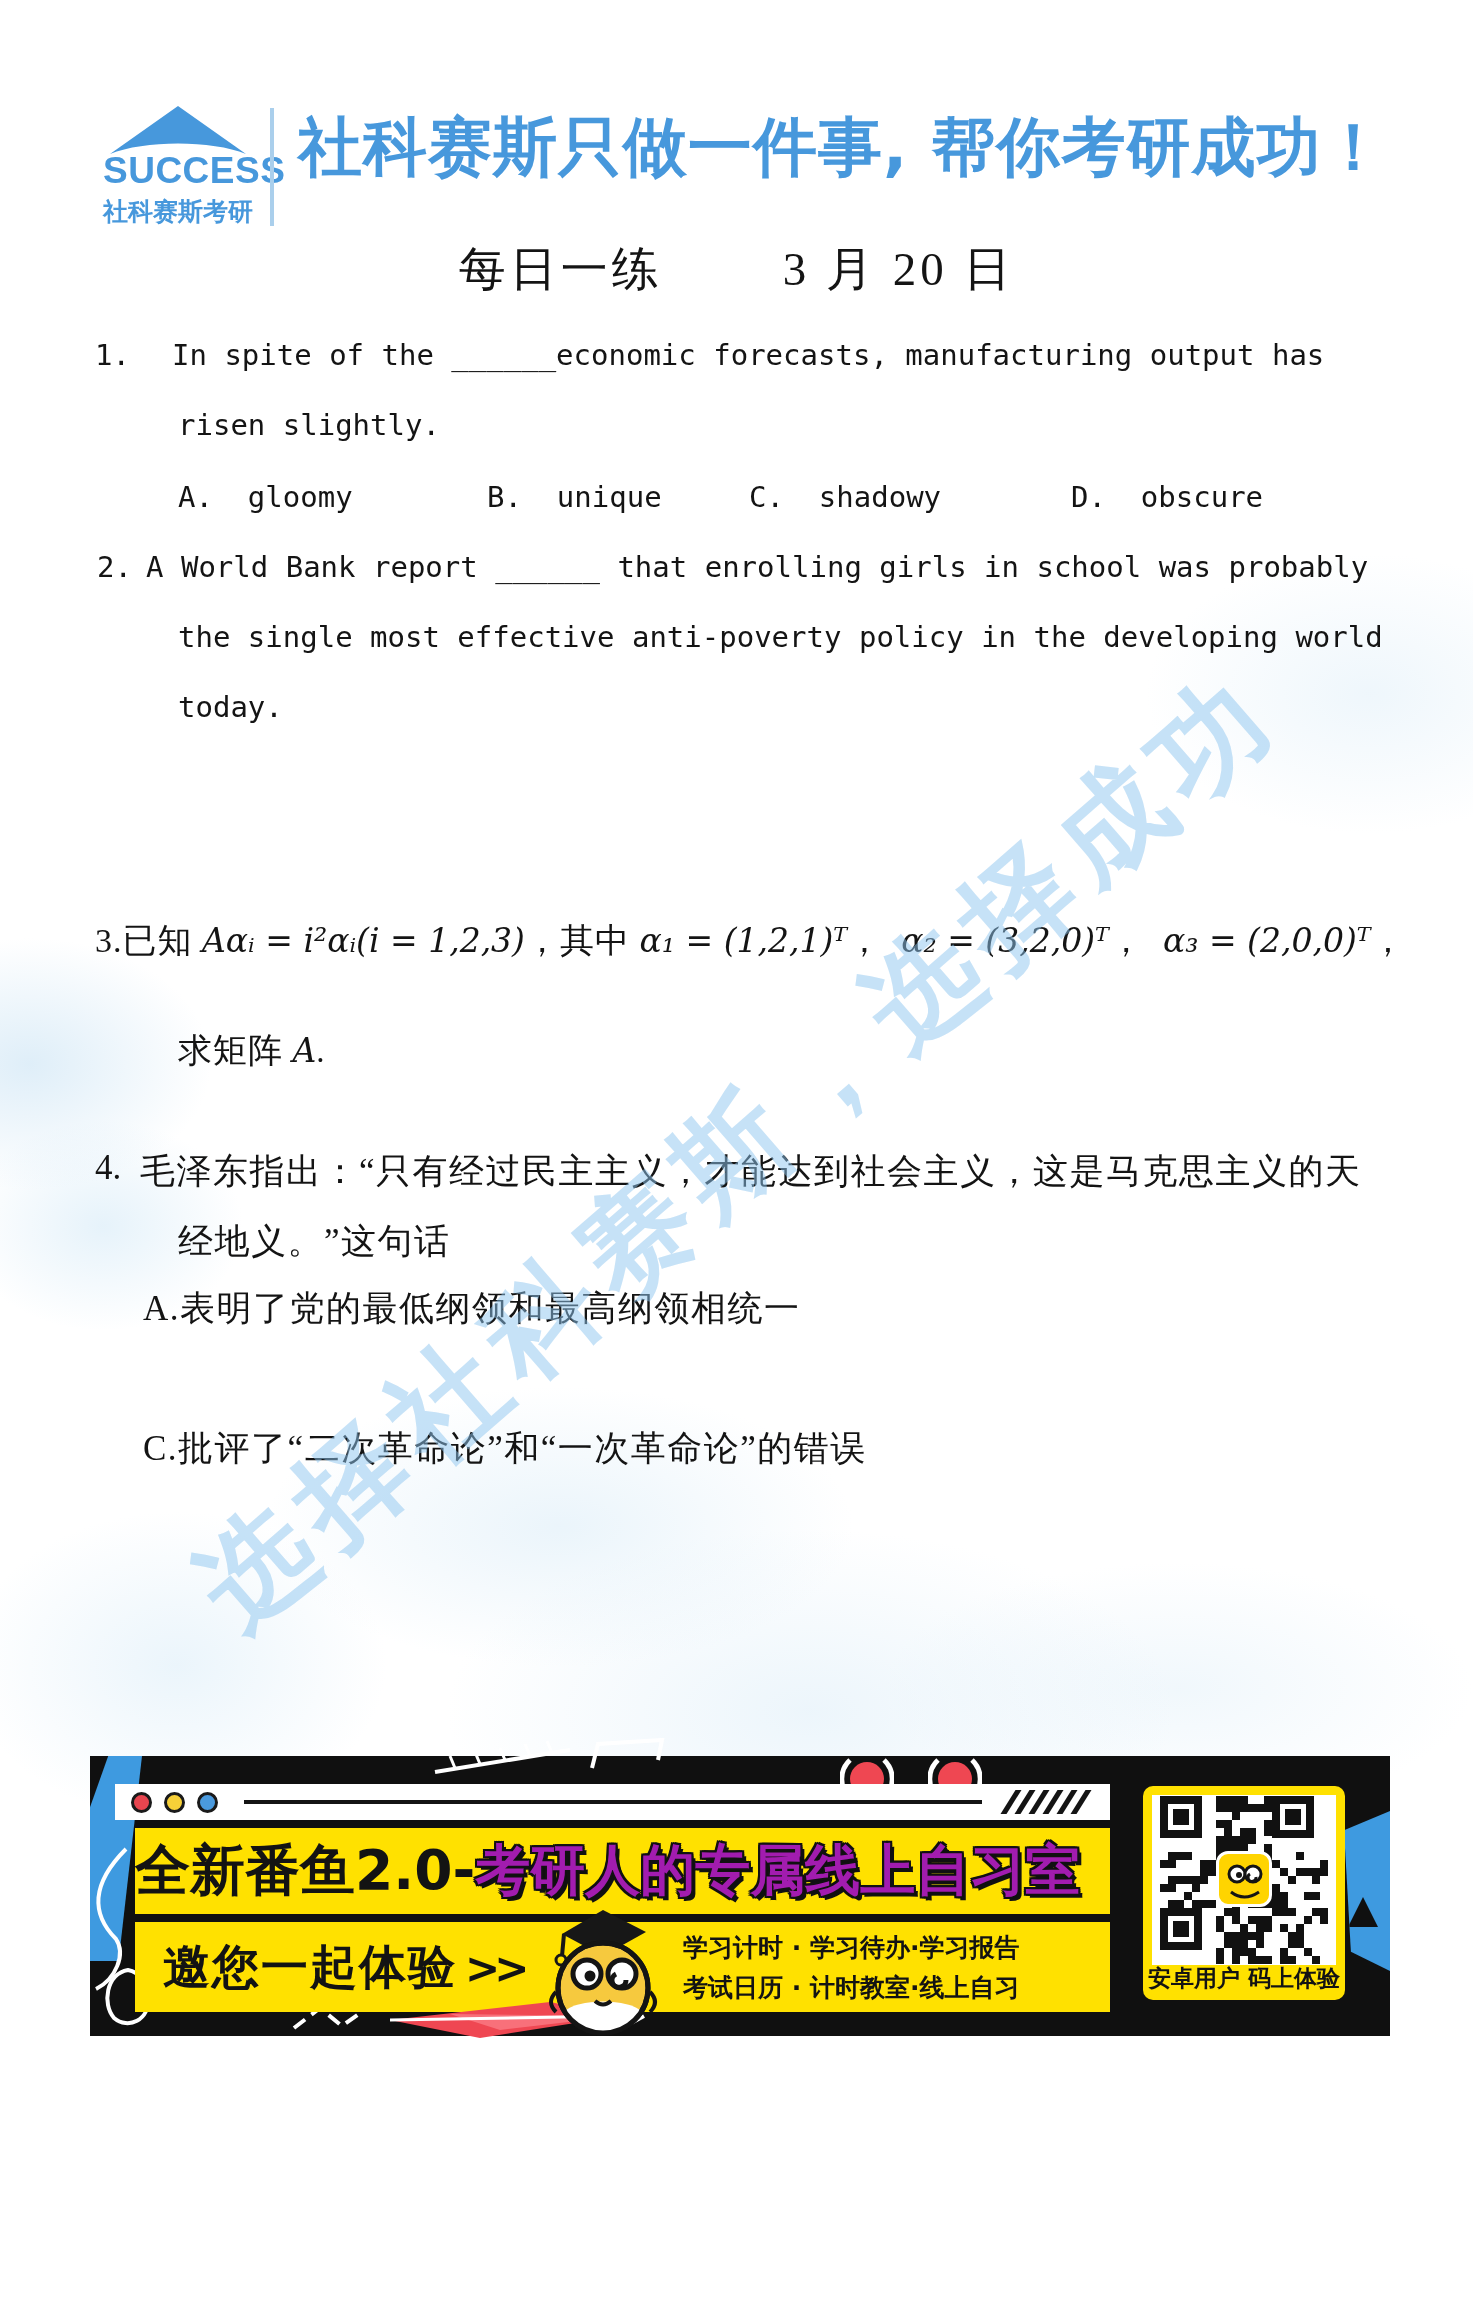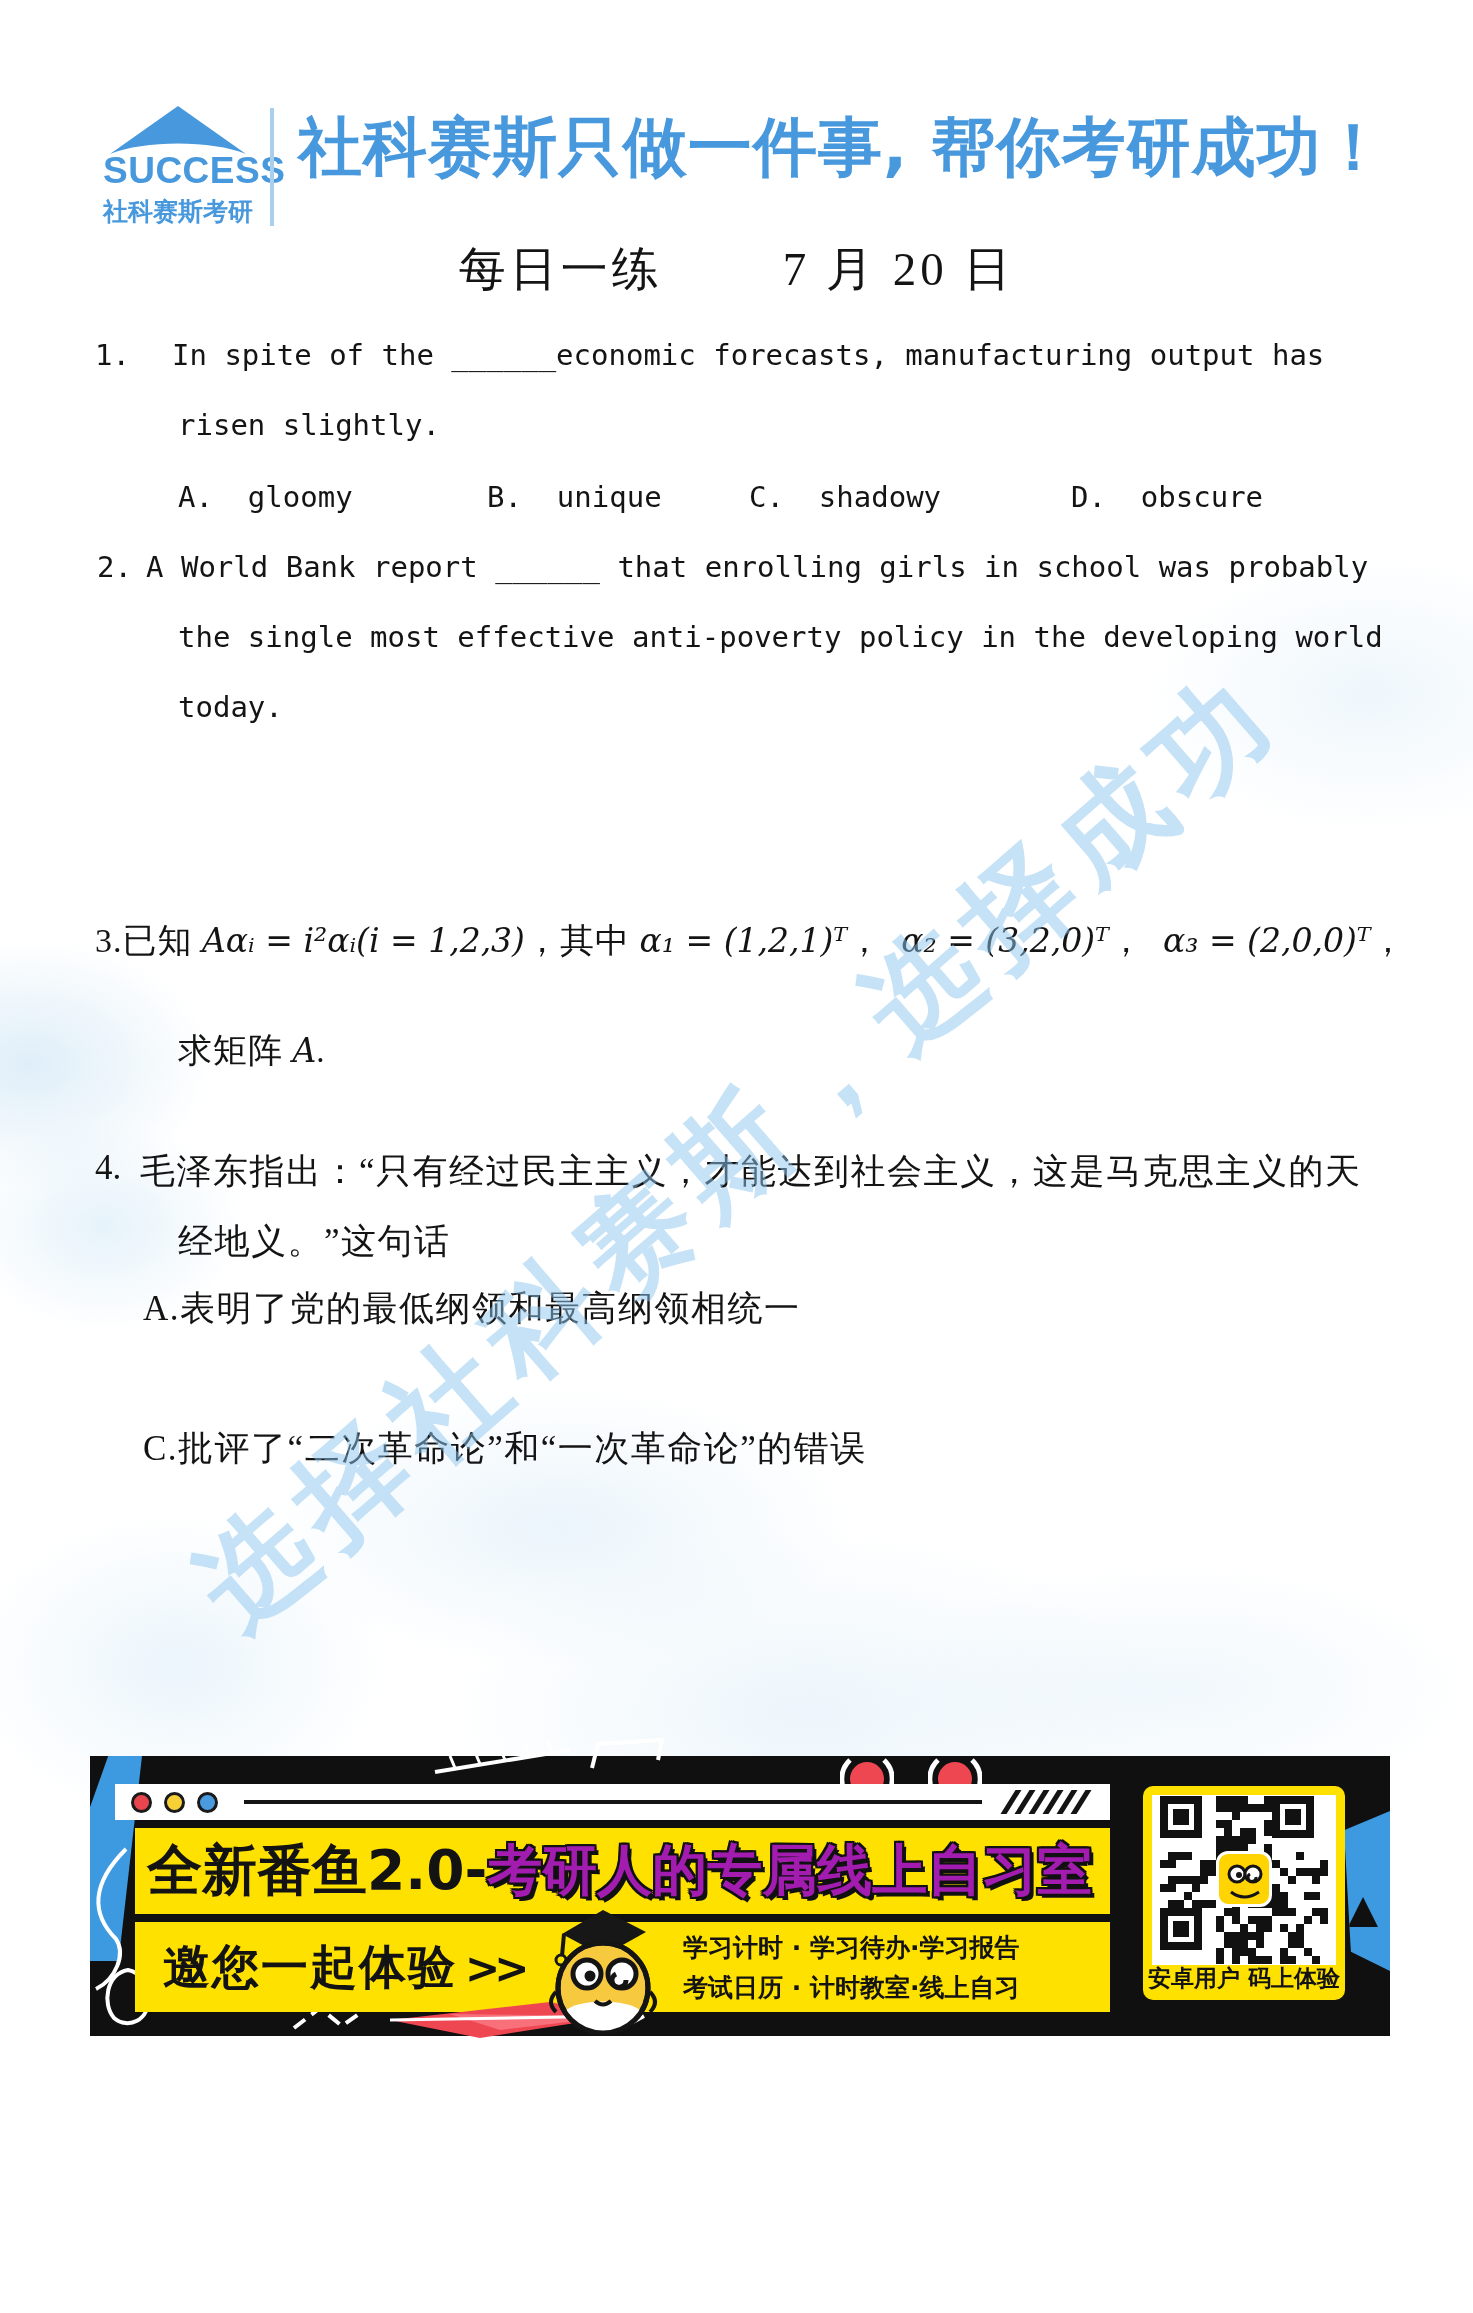--- a/index.html
+++ b/index.html
@@ -60,21 +60,21 @@
   .b-bar{position:absolute;left:25px;top:28px;width:995px;height:36px;background:#fff;
     display:flex;align-items:center;z-index:4;}
   .b-dot{width:15px;height:15px;border-radius:50%;border:3px solid #1a1a1a;margin-left:12px;}
   .b-dot.r{background:#e8454f;margin-left:16px;} .b-dot.y{background:#f7d038;} .b-dot.b{background:#4a9ade;}
   .b-line{flex:1;height:4px;background:#141414;margin:0 26px 0 26px;}
   .b-slashes{display:flex;gap:8px;margin-right:26px;}
   .b-slashes i{display:block;width:6px;height:24px;background:#141414;transform:skewX(-32deg);}
   .red-light{position:absolute;top:0;width:54px;height:46px;z-index:3;}
   .yellow1{position:absolute;left:45px;top:72px;width:975px;height:86px;background:#ffe100;
     display:flex;align-items:center;z-index:2;font-family:"DejaVu Sans",sans-serif;font-weight:900;
-    font-size:55px;white-space:nowrap;padding-left:12px;box-sizing:border-box;letter-spacing:0px;}
+    font-size:55px;white-space:nowrap;box-sizing:border-box;letter-spacing:0px;}
   .hl-black{color:#131313;}
   .hl-blue{color:#a21caf;text-shadow:2px 0 #111,-2px 0 #111,0 2px #111,0 -2px #111,
     2px 2px #111,-2px -2px #111,2px -2px #111,-2px 2px #111,4px 4px 0 #111;}
   .yellow2{position:absolute;left:45px;top:166px;width:975px;height:90px;background:#ffe100;z-index:2;}
   .invite{position:absolute;left:28px;top:14px;font-family:"DejaVu Sans",sans-serif;font-weight:900;
     font-size:47px;color:#131313;letter-spacing:2px;white-space:nowrap;}
   .invite .arrows{font-size:42px;letter-spacing:-6px;font-style:italic;margin-left:8px;}
   .features{position:absolute;left:548px;top:6px;width:420px;font-family:"DejaVu Sans",sans-serif;
     font-weight:800;font-size:25px;line-height:40px;color:#131313;white-space:nowrap;}
   .mascot{position:absolute;left:452px;top:148px;width:122px;height:136px;z-index:6;}
@@ -100,21 +100,21 @@
   <div class="watermark">选择社科赛斯，选择成功</div>
 
   <svg class="logo-tri" viewBox="0 0 140 50">
     <path d="M70 0 L138 48 C104 34 36 34 2 48 Z" fill="#4798dc"></path>
   </svg>
   <div class="logo-brand">SUCCESS</div>
   <div class="logo-sub">社科赛斯考研</div>
   <div class="logo-divider"></div>
   <div class="slogan">社科赛斯只做一件事, 帮你考研成功！</div>
 
-  <div class="title-row"><span>每日一练</span><span class="gap"></span><span>7 月 20 日</span></div>
+  <div class="title-row"><span>每日一练</span><span class="gap"></span><span>3 月 20 日</span></div>
 
   <div class="qnum" style="left:95px;top:338px;">1.</div>
   <div class="en" style="left:172px;top:338px;">In spite of the ______economic forecasts, manufacturing output has</div>
   <div class="en" style="left:178px;top:408px;">risen slightly.</div>
   <div class="optrow q1o" style="left:178px;top:480px;">
     <span>A.  gloomy</span>
     <span>B.  unique</span>
     <span>C.  shadowy</span>
     <span>D.  obscure</span>
   </div>

